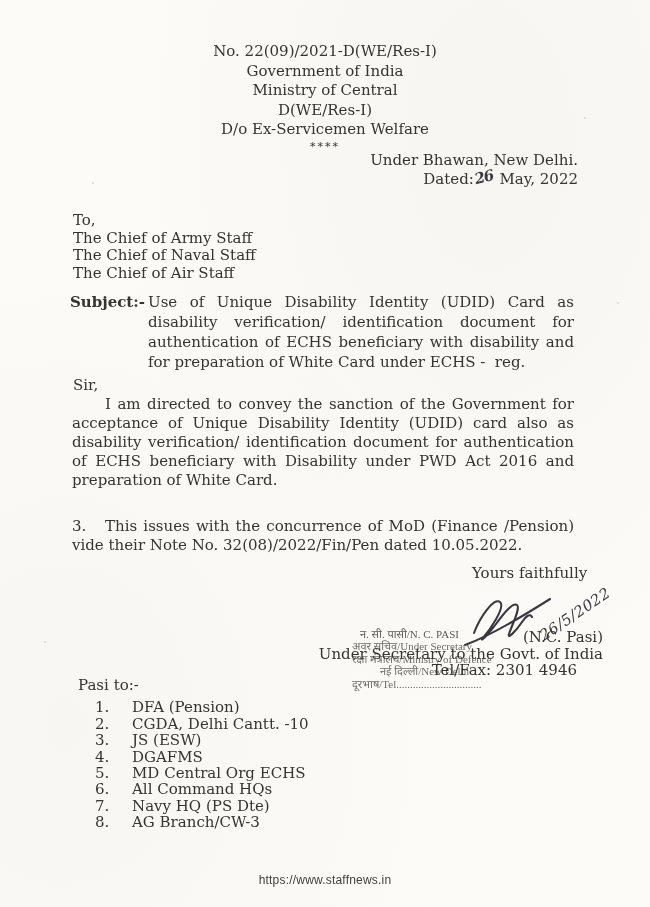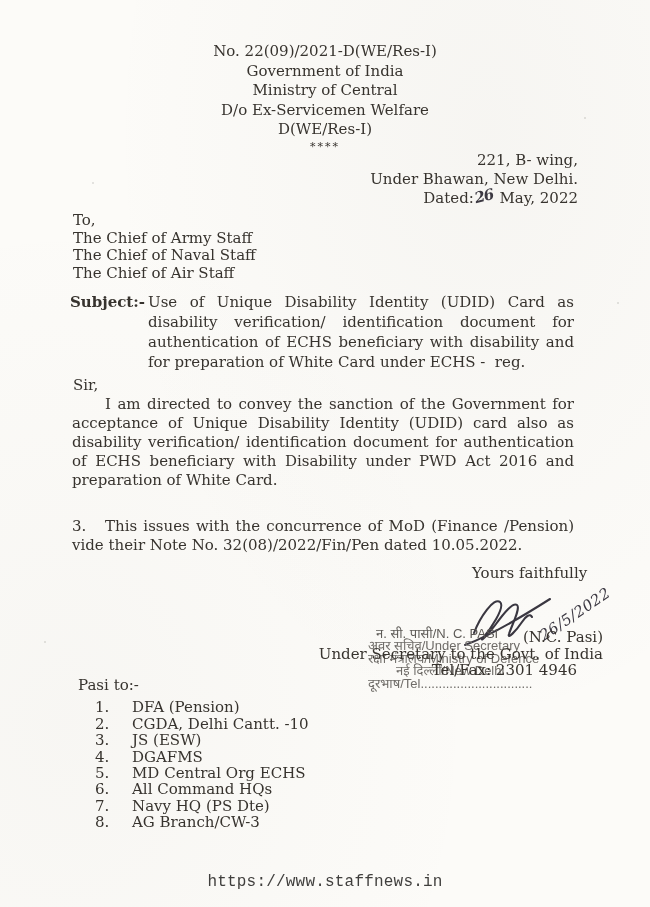--- a/index.html
+++ b/index.html
@@ -43,57 +43,56 @@
   .pnum{display:inline-block;width:33px;text-indent:0;}
   
   .yours{top:564px;left:472px;}
   .sig-svg{top:573px;left:458px;width:188px;height:88px;}
   .sig-svg path{stroke:#3a3741;stroke-width:2.1;fill:none;stroke-linecap:round;}
   .sig-svg text{
     font-family:"DejaVu Serif","Liberation Serif",serif;
     font-style:italic;font-size:15px;fill:#3a3741;letter-spacing:.5px;
   }
   .stamp{
-    top:628px;left:368px;line-height:12.4px;
-    font-family:Liberation Sans, sans-serif;
-    font-size:13px;color:#6f6c68;white-space:nowrap;
+    top:628px;left:352px;line-height:12.4px;
+    font-family:Liberation Serif, serif;
+    font-size:11px;color:#6f6c68;white-space:nowrap;
   }
   .stamp .s1{margin-left:8px;color:#5d5a56;}
   .stamp .s2{}
   .stamp .s4{margin-left:28px;}
   .typed-sign{top:629px;right:47px;text-align:right;line-height:16.5px;}
   .typed-sign .tel{padding-right:26px;}
   
   .copyto{top:677px;left:78px;line-height:16.4px;}
   .copy-list{margin-top:6px;}
   .cnum{display:inline-block;width:37px;margin-left:17px;}
   
   .footer{
     top:873px;left:0;right:0;text-align:center;
-    font-family:Liberation Mono, monospace;
-    font-size:16px;color:#403f3d;letter-spacing:.2px;
+    font-family:Liberation Sans, sans-serif;
+    font-size:12px;color:#403f3d;letter-spacing:.2px;
   }
   .speck{position:absolute;width:2px;height:2px;border-radius:50%;background:rgba(70,65,60,.18);}
 </style>
 </head>
 <body>
 
 <div class="page">
 
   <div class="abs header">
     <div>No. 22(09)/2021-D(WE/Res-I)</div>
     <div>Government of India</div>
     <div>Ministry of Central</div>
+    <div>D(WE/Res-I)</div>
     <div>D/o Ex-Servicemen Welfare</div>
-    <div>D(WE/Res-I)</div>
     <div class="stars">****</div>
   </div>
 
   <div class="abs address">
-    <div>221, B- wing,</div>
     <div>Under Bhawan, New Delhi.</div>
     <div><span>Dated:</span><span class="hand-day">26</span> <span>May, 2022</span></div>
   </div>
 
   <div class="abs to-block">
     <div>To,</div>
     <div>The Chief of Army Staff</div>
     <div>The Chief of Naval Staff</div>
     <div>The Chief of Air Staff</div>
   </div>

